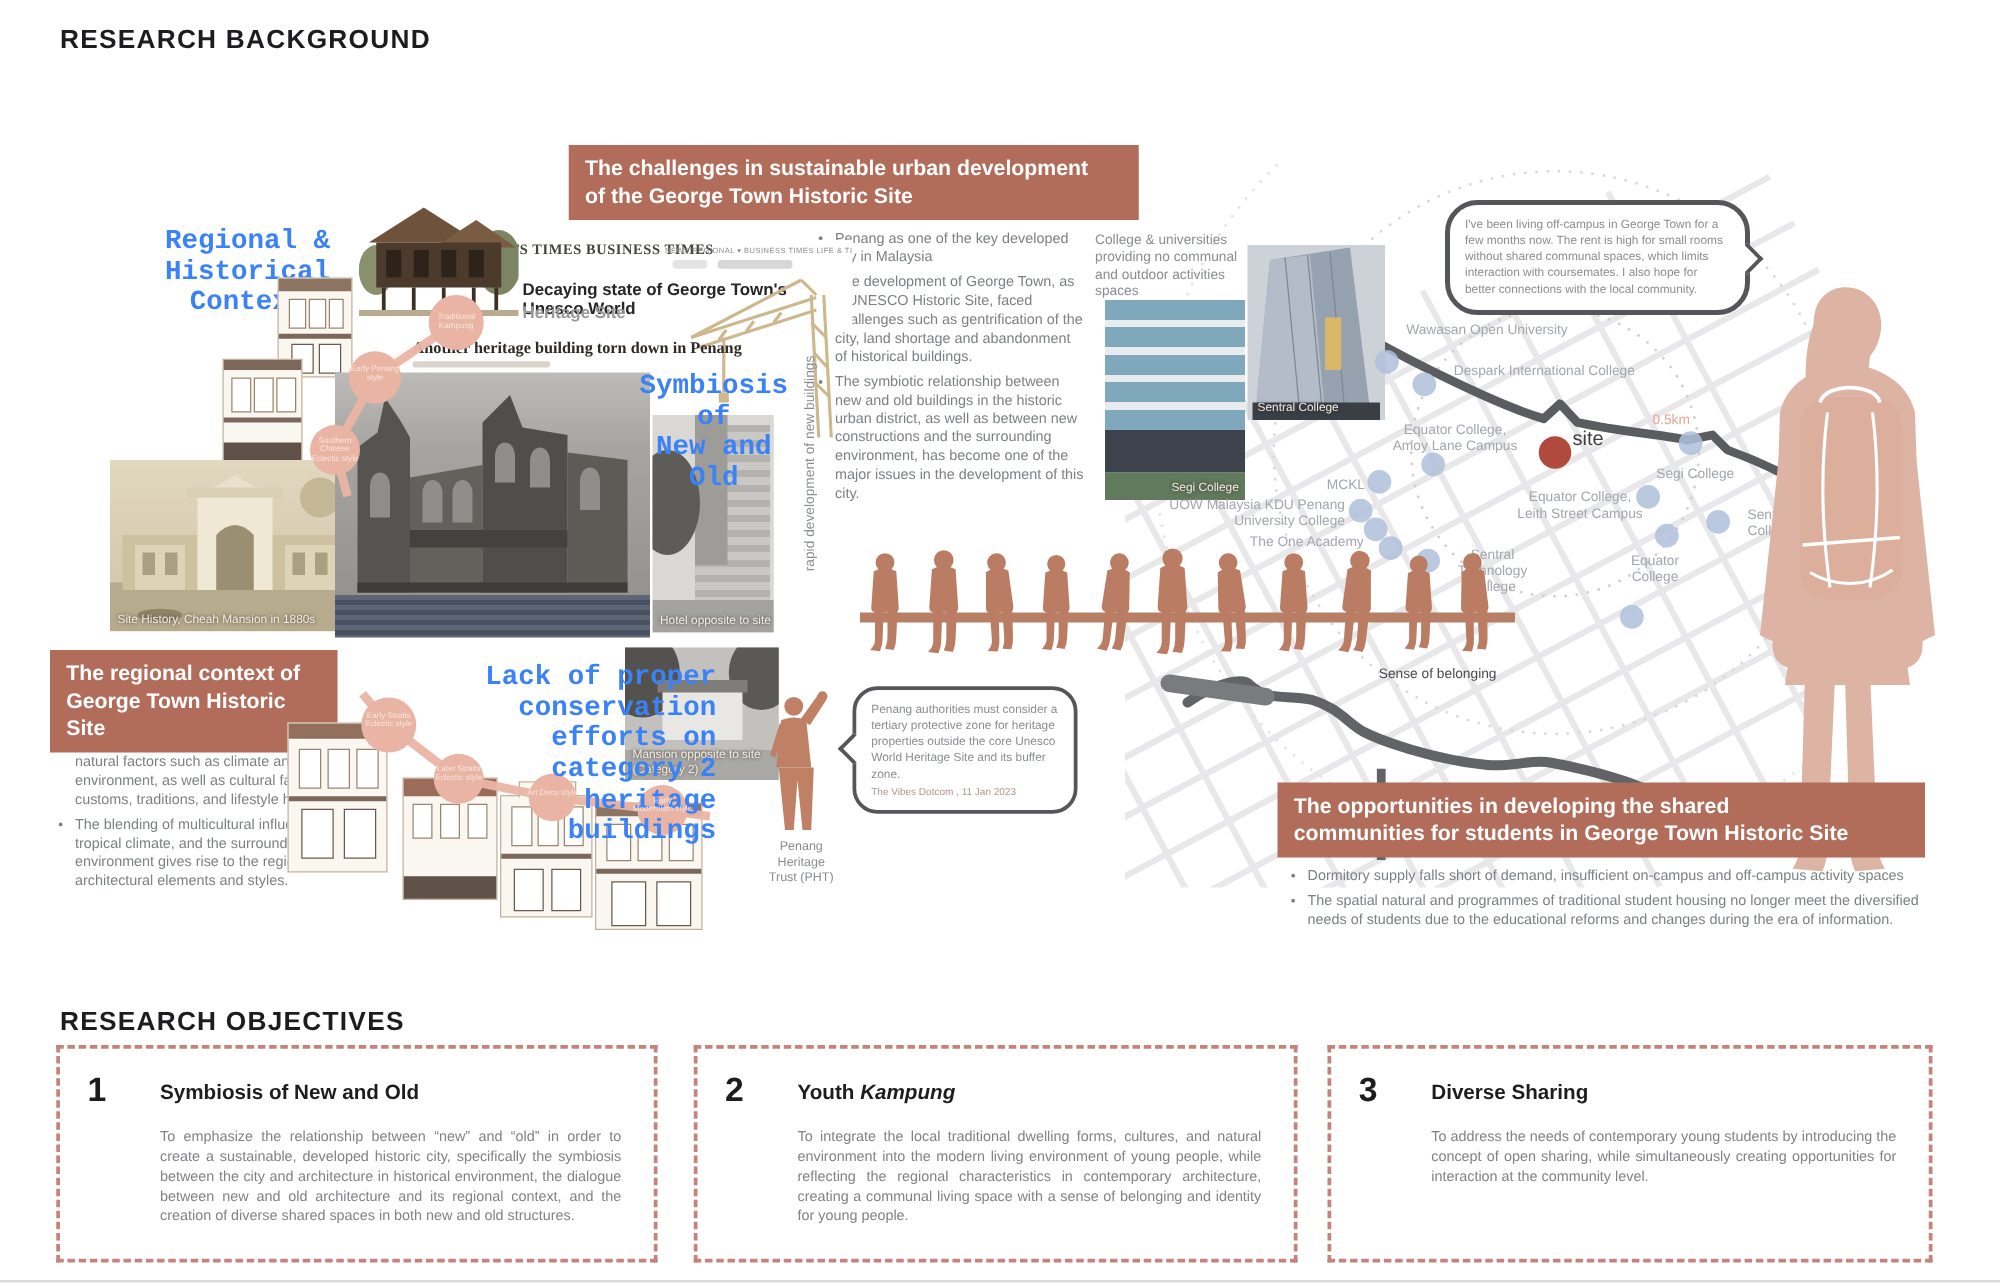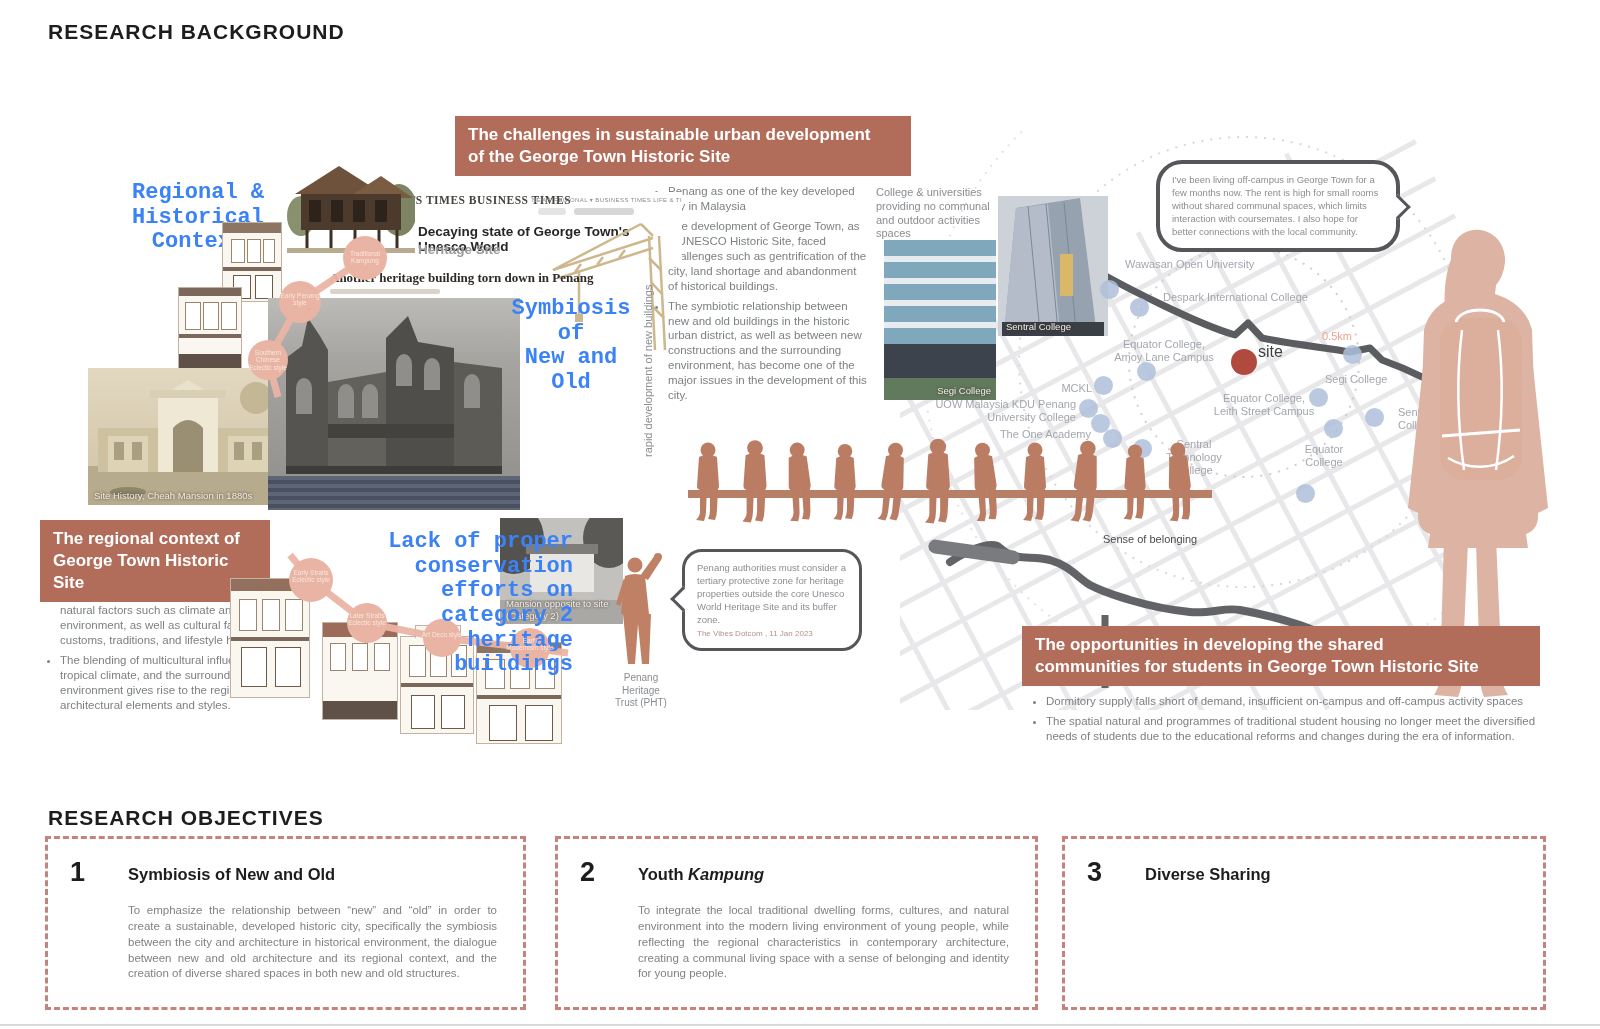--- a/index.html
+++ b/index.html
@@ -201,20 +201,28 @@
       <line x1="96" y1="6" x2="8" y2="52"></line>
         <line x1="96" y1="6" x2="108" y2="18"></line>
       <line x1="34" y1="52" x2="34" y2="96"></line>
     </g>
     <rect x="30" y="96" width="8" height="8" fill="#cdb88e"></rect>
   </svg>
   <div class="abs" style="left:642px;top:262px;height:195px;writing-mode:vertical-rl;transform:rotate(180deg);font-size:11px;color:#8a8d90;z-index:2;">rapid development of new buildings</div>
 
   <div class="abs accent-head" style="left:505px;top:297px;width:132px;text-align:center;z-index:3;">Symbiosis of
 New and Old</div>
+  <div class="photo" style="left:522px;top:332px;width:97px;height:174px;z-index:2;background:#d9d8d5;">
+    <div style="position:absolute;left:34px;top:8px;width:60px;height:140px;
+                background:repeating-linear-gradient(180deg,#b3b2af 0 6px,#c9c8c5 6px 12px);"></div>
+    <div style="position:absolute;left:34px;top:0;width:26px;height:120px;background:#9d9c99;"></div>
+    <div style="position:absolute;left:-14px;top:28px;width:52px;height:84px;border-radius:50%;background:#5d5c58;"></div>
+    <div style="position:absolute;left:0;bottom:0;width:100%;height:26px;background:#a3a29f;"></div>
+    <div class="cap" style="left:6px;bottom:4px;">Hotel opposite to site</div>
+  </div>
 
   <svg class="abs" style="left:230px;top:225px;z-index:3;" width="360" height="460" viewBox="0 0 360 460">
     <g stroke="#eab5a5" stroke-width="7" opacity="0.95">
       <line x1="135" y1="33" x2="70" y2="77"></line>
         <line x1="70" y1="77" x2="38" y2="135"></line>
       <line x1="38" y1="135" x2="48" y2="172"></line>
       <line x1="60" y1="330" x2="81" y2="355"></line>
       <line x1="81" y1="355" x2="137" y2="398"></line>
         <line x1="137" y1="398" x2="212" y2="413"></line>
       <line x1="212" y1="413" x2="300" y2="423"></line>
@@ -436,16 +444,17 @@
     <div class="objbody">To emphasize the relationship between “new” and “old” in order to create a sustainable, developed historic city, specifically the symbiosis between the city and architecture in historical environment, the dialogue between new and old architecture and its regional context, and the creation of diverse shared spaces in both new and old structures.</div>
   </div>
   <div class="objbox" style="left:555px;top:836px;width:477px;">
     <div class="objnum">2</div>
     <div class="objtitle"><span>Youth </span><em>Kampung</em></div>
     <div class="objbody">To integrate the local traditional dwelling forms, cultures, and natural environment into the modern living environment of young people, while reflecting the regional characteristics in contemporary architecture, creating a communal living space with a sense of belonging and identity for young people.</div>
   </div>
   <div class="objbox" style="left:1062px;top:836px;width:478px;">
     <div class="objnum">3</div>
     <div class="objtitle">Diverse Sharing</div>
+    <div class="objbody">To address the needs of contemporary young students by introducing the concept of open sharing, while simultaneously creating opportunities for interaction at the community level.</div>
   </div>
 
   <div class="abs" style="left:0;top:1024px;width:1600px;height:2px;background:#d9d9d9;"></div>
 </div>
 
 </body></html>

